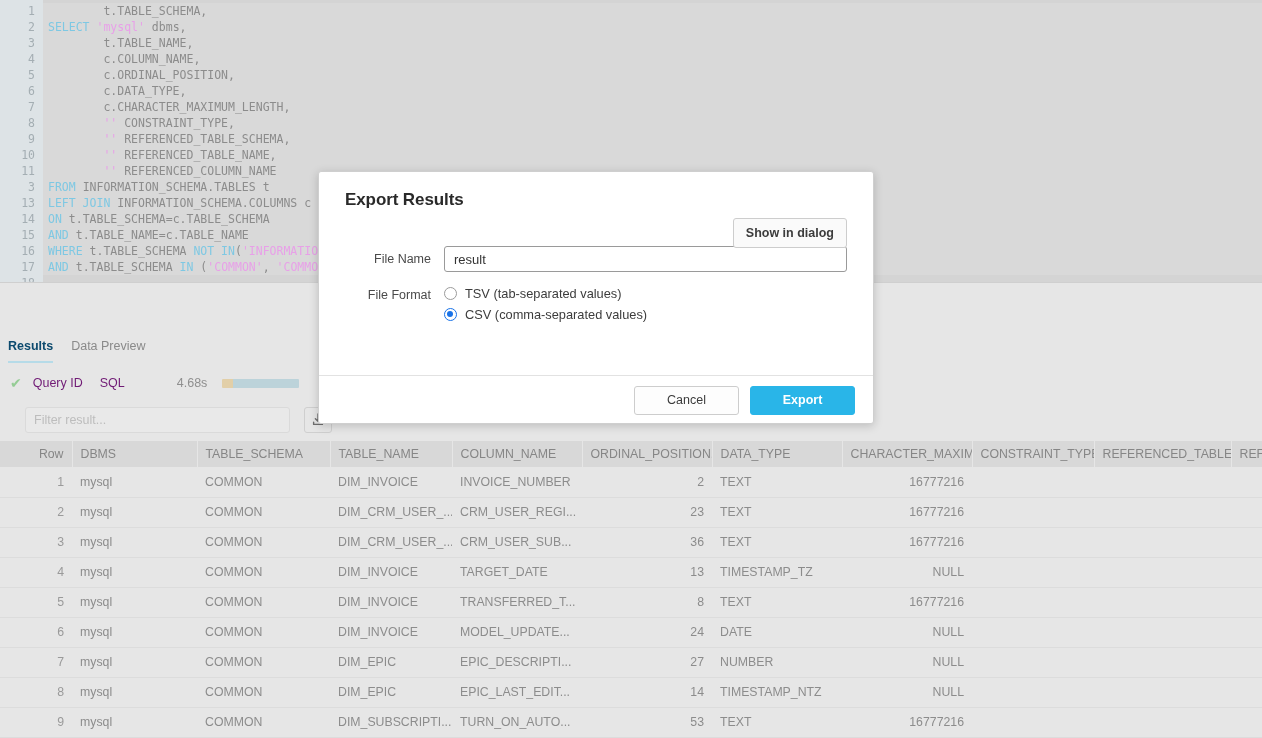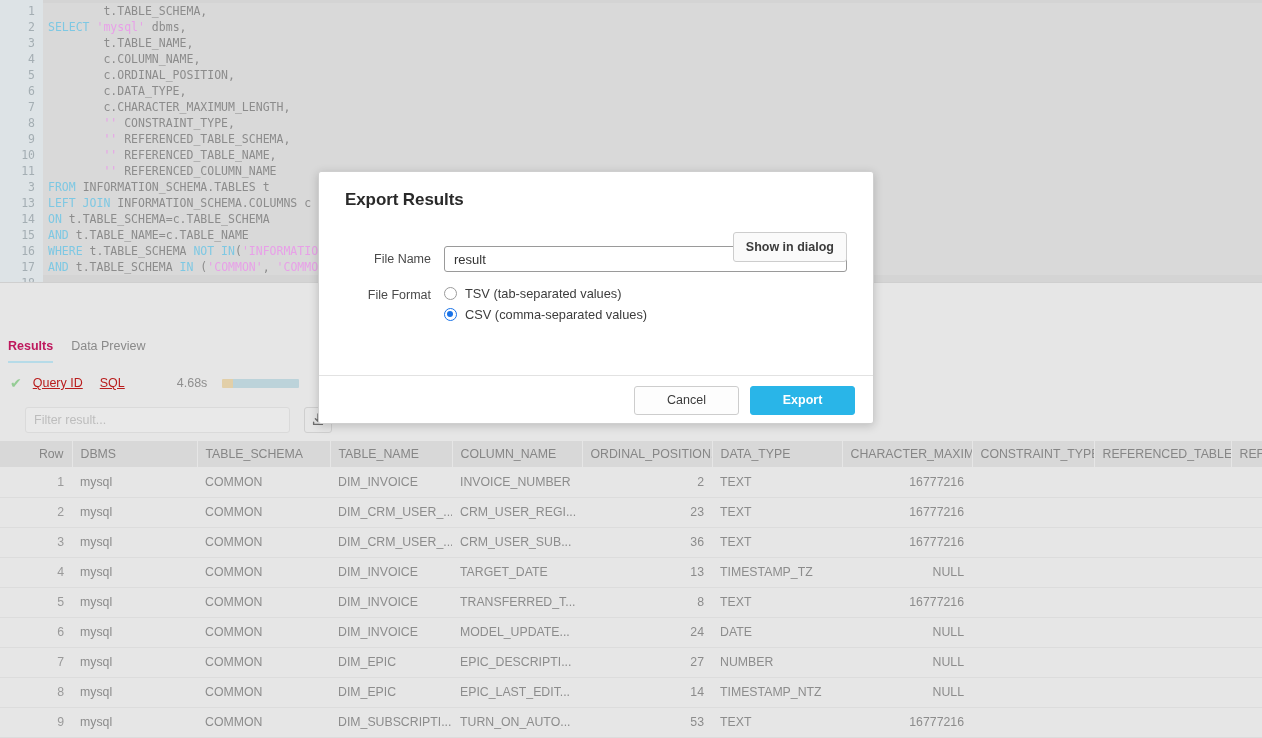--- a/index.html
+++ b/index.html
@@ -62,36 +62,36 @@
     position: absolute; left: 0; top: 0; height: 33px; width: 100%;
     display: flex; align-items: center; gap: 18px;
     padding-left: 8px;
   }
   .tab {
     font-size: 12.5px; color: #8a8a8a;
     height: 33px; line-height: 33px;
     position: relative;
     cursor: pointer;
   }
-  .tab.active { color: #be185d; font-weight: bold; }
+  .tab.active { color: #0c4a6e; font-weight: bold; }
   .tab.active::after {
     content: ""; position: absolute; left: 0; right: 0; bottom: 0;
     height: 2px; background: #b6dbe8;
   }
 
   
   .status-row {
     position: absolute; left: 0; top: 40px; height: 26px;
     display: flex; align-items: center;
     padding-left: 10px;
     font-size: 12.5px; color: #8a8a8a;
   }
   .check { color: #95cc95; font-size: 14px; margin-right: 11px; line-height: 1; }
   .link {
-    color: #b91c1c; text-decoration: underline; cursor: pointer;
+    color: #701a75; cursor: pointer;
     margin-right: 17px;
   }
   .dur { margin-left: 35px; margin-right: 15px; color: #8f8f8f; }
   .bar {
     width: 77px; height: 9px; display: flex; border-radius: 1px; overflow: hidden;
   }
   .bar .seg1 { width: 11px; background: #e2cfa8; }
   .bar .seg2 { flex: 1; background: #bcd3da; }
   .rowcount { margin-left: 31px; color: #8f8f8f; }
 
@@ -171,21 +171,21 @@
     border: 1px solid #cfcfcf;
     border-radius: 3px;
     box-shadow: 0 2px 10px rgba(0,0,0,0.18);
     z-index: 50;
   }
   .modal-body { padding: 18px 26px 0 26px; position: relative; height: 204px; border-bottom: 1px solid #e2e2e2;}
   .modal-title {
     font-size: 17px; font-weight: bold; color: #2a2a2a;
     letter-spacing: -0.1px;
   }
-  .show-dlg-wrap { position: absolute; right: 26px; top: 46px; margin-top: 14px; }
+  .show-dlg-wrap { position: absolute; right: 26px; top: 46px; }
   .btn {
     font-family: "Liberation Sans", sans-serif;
     font-size: 12.5px;
     border-radius: 3px;
     cursor: pointer;
   }
   .btn-secondary {
     background: #fafafa;
     border: 1px solid #cdcdcd;
     color: #3c3c3c;

